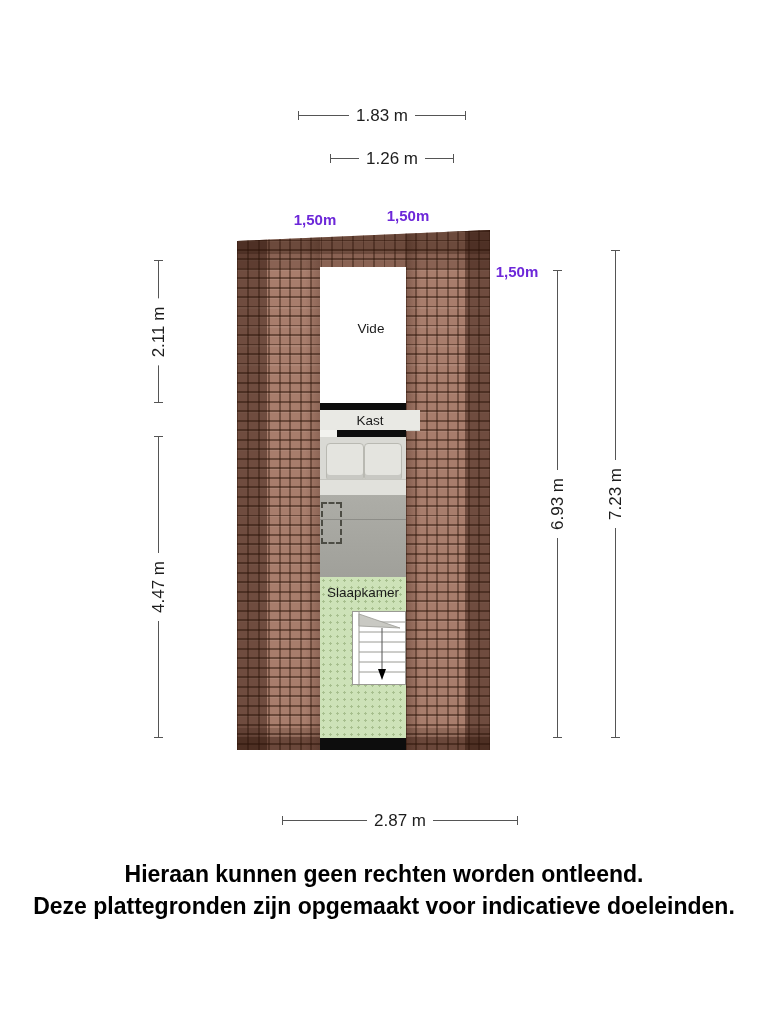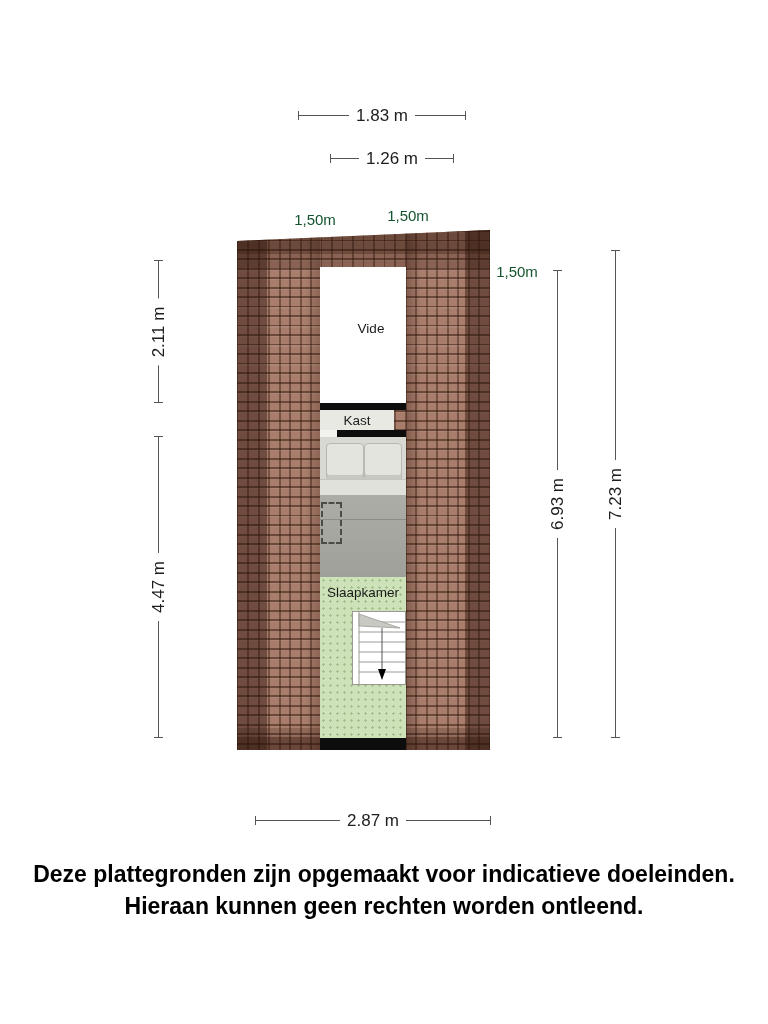--- a/index.html
+++ b/index.html
@@ -25,21 +25,21 @@
   .ov.right{right:0;top:0;width:25px;height:100%;background:rgba(43,18,8,.45);}
   .ov.bot1{left:0;bottom:0;width:100%;height:13px;background:rgba(43,18,8,.5);}
   .ov.bot2{left:0;bottom:13px;width:100%;height:9px;background:rgba(43,18,8,.2);}
   .ov.shadeL{left:68px;top:0;width:15px;height:100%;background:linear-gradient(90deg,transparent,rgba(43,18,8,.22));}
   .ov.shadeR{left:169px;top:0;width:15px;height:100%;background:linear-gradient(90deg,rgba(43,18,8,.3),transparent);}
 
   
   .room{position:absolute;}
   .vide{left:320px;top:267px;width:86px;height:136px;background:#fff;}
   .wall{position:absolute;background:var(--wall-black);}
-  .kast{left:320px;top:410px;width:74px;height:20px;background:var(--kast-bg);
+  .kast{left:320px;top:410px;width:100px;height:20px;background:var(--kast-bg);
         border-bottom:1px solid #cfcfc9;}
   .doorgap{left:320px;top:430px;width:17px;height:7px;background:#f2f2ee;}
   .bed-upper{left:320px;top:437px;width:86px;height:58px;background:var(--bed-light);}
   .pillow{position:absolute;top:6px;width:36px;height:36px;background:var(--pillow);
           border:1px solid #b9b9b2;border-radius:4px;
           box-shadow:inset 0 -5px 0 rgba(150,150,142,.35);}
   .sheet-fold{position:absolute;left:0;top:42px;width:86px;height:16px;background:#e1e1dc;
           border-top:1px solid #c5c5bf;}
   .duvet{left:320px;top:495px;width:86px;height:82px;
          background:linear-gradient(180deg,#adada7,#a0a09a);}
@@ -61,21 +61,21 @@
   .dim-h .tick{position:absolute;top:0;width:1px;height:9px;background:var(--dim-line);}
   .dim-v{width:9px;}
   .dim-v:before{content:'';position:absolute;top:0;bottom:0;left:4px;width:1px;background:var(--dim-line);}
   .dim-v .tick{position:absolute;left:0;width:9px;height:1px;background:var(--dim-line);}
   .tick.t1{left:0;top:0;}
   .dim-h .tick.t2{right:0;left:auto;}
   .dim-v .tick.t2{bottom:0;top:auto;}
   .dim-label{position:absolute;left:50%;top:50%;transform:translate(-50%,-50%);
              background:#fff;padding:0 7px;font-size:17px;white-space:nowrap;}
   .dim-v .dim-label{transform:translate(-50%,-50%) rotate(-90deg);padding:0 8px;}
-  .free-label{position:absolute;transform:translate(-50%,-50%);font-size:15px;color:#14532d;white-space:nowrap;}
+  .free-label{position:absolute;transform:translate(-50%,-50%);font-size:15px;color:#6d28d9;white-space:nowrap;font-weight:bold;}
 
   
   .disclaimer{position:absolute;left:0;top:858px;width:768px;text-align:center;
               font-weight:bold;font-size:23px;line-height:32px;color:#000;}
 </style>
 </head>
 <body>
 
 <div class="canvas">
 
@@ -163,24 +163,24 @@
     <i class="tick t1"></i>
     <i class="tick t2"></i>
     <span class="dim-label">6.93 m</span>
   </div>
   <div class="dim dim-v" style="left:611px;top:250px;height:488px;">
     <i class="tick t1"></i>
     <i class="tick t2"></i>
     <span class="dim-label">7.23 m</span>
   </div>
 
-  <div class="dim dim-h" style="left:255px;top:816px;width:195px;">
+  <div class="dim dim-h" style="left:282px;top:816px;width:195px;">
     <i class="tick t1"></i>
     <i class="tick t2"></i>
     <span class="dim-label">2.87 m</span>
   </div>
 
   <div class="disclaimer">
+    <div>Hieraan kunnen geen rechten worden ontleend.</div>
     <div>Deze plattegronden zijn opgemaakt voor indicatieve doeleinden.</div>
-    <div>Hieraan kunnen geen rechten worden ontleend.</div>
   </div>
 
 </div>
 
 </body></html>

